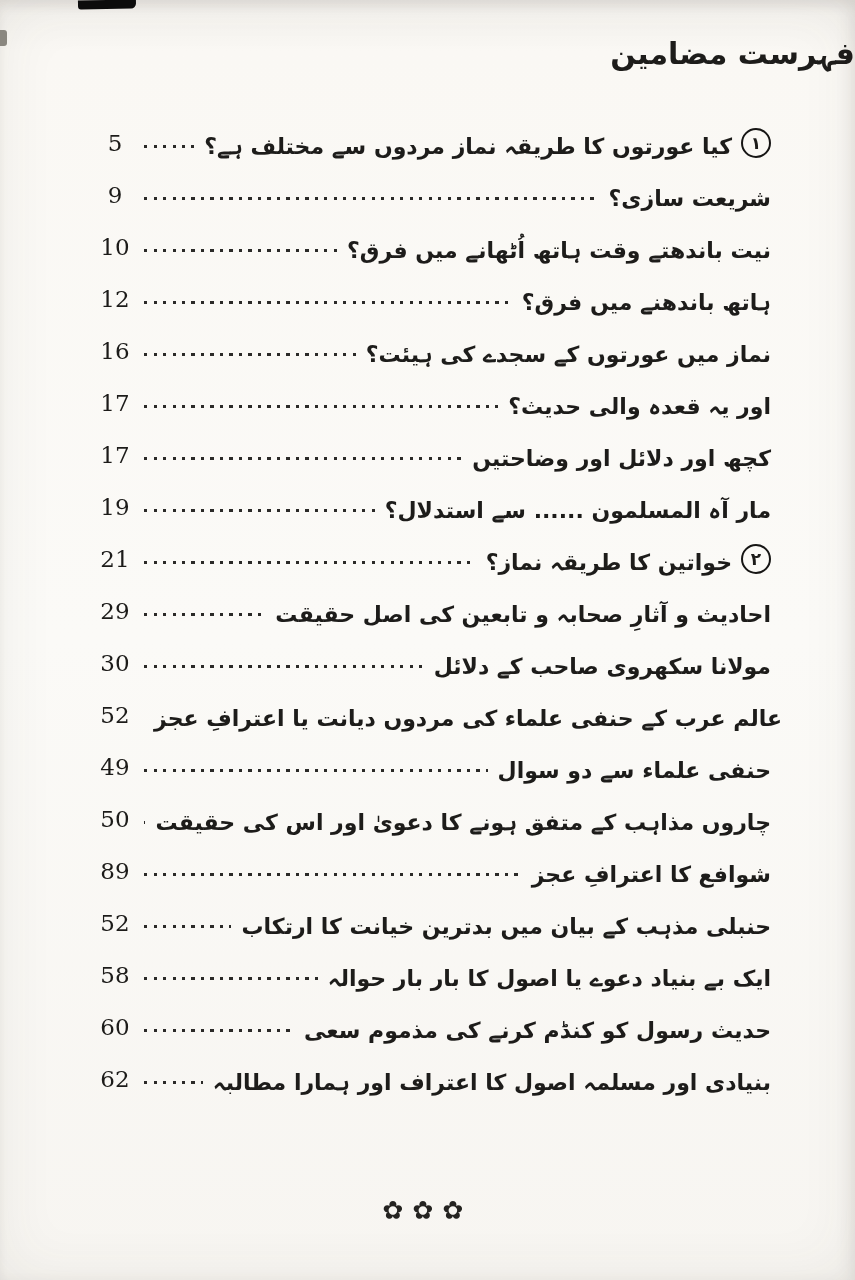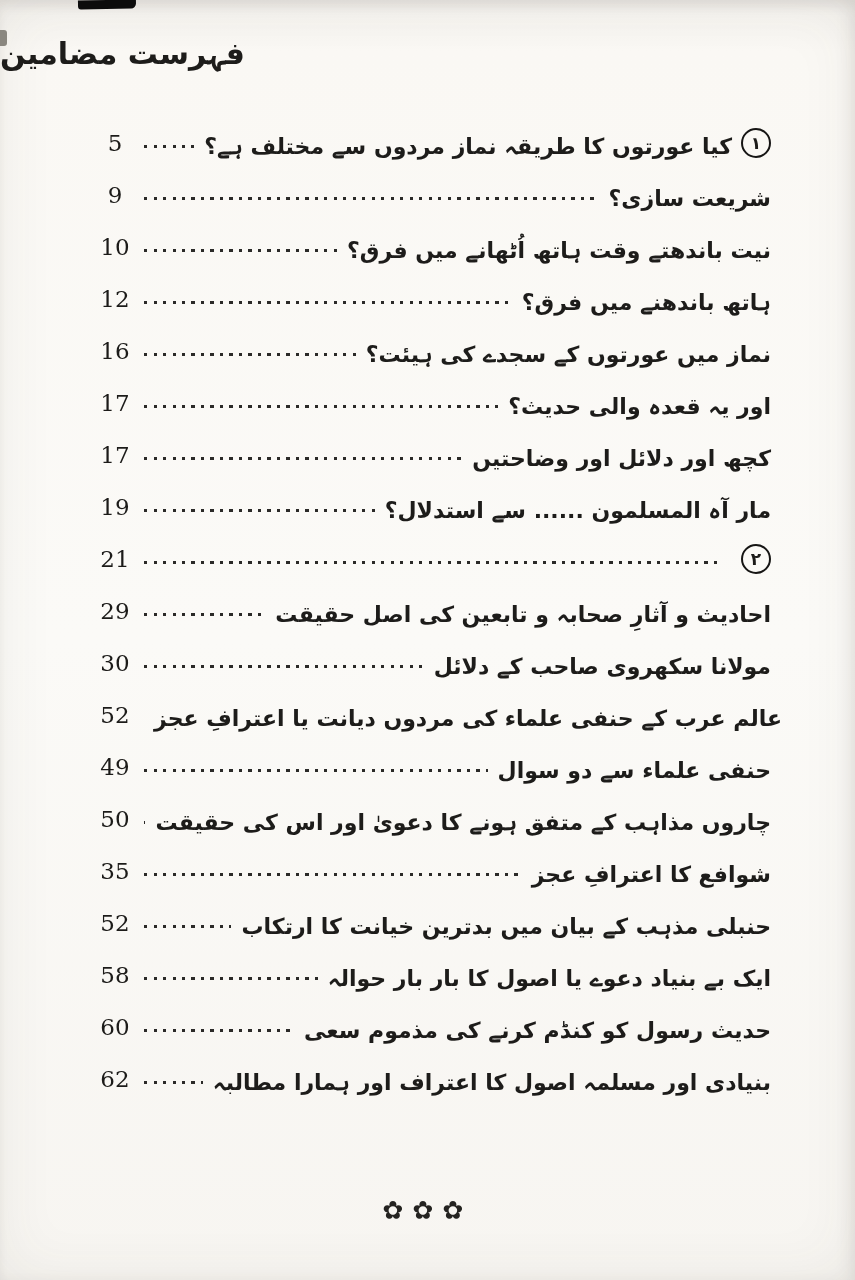--- a/index.html
+++ b/index.html
@@ -32,21 +32,21 @@
   .corner-mark2 {
     position: absolute;
     top: 30px; left: 0;
     width: 7px; height: 16px;
     background: #8a877f;
     border-radius: 0 3px 3px 0;
   }
   .title {
     margin: 0;
     padding-top: 36px;
-    text-align: left;
+    text-align: right;
     font-size: 30px;
     font-weight: 700;
     direction: rtl;
     letter-spacing: 0.5px;
   }
   .toc {
     position: absolute;
     top: 108px;
     left: 0;
     right: 0;
@@ -173,20 +173,21 @@
   <div class="row">
     <span class="pagenum">19</span>
     <span class="leader"></span>
     <span class="entry-text">مار آہ المسلمون ...... سے استدلال؟</span>
 
   </div>
 
   <div class="row">
     <span class="pagenum">21</span>
     <span class="leader"></span>
+    <span class="entry-text">خواتین کا طریقہ نماز؟</span>
     <span class="badge">۲</span>
   </div>
 
   <div class="row">
     <span class="pagenum">29</span>
     <span class="leader"></span>
     <span class="entry-text">احادیث و آثارِ صحابہ و تابعین کی اصل حقیقت</span>
 
   </div>
 
@@ -212,21 +213,21 @@
   </div>
 
   <div class="row">
     <span class="pagenum">50</span>
     <span class="leader"></span>
     <span class="entry-text">چاروں مذاہب کے متفق ہونے کا دعویٰ اور اس کی حقیقت</span>
 
   </div>
 
   <div class="row">
-    <span class="pagenum">35</span>
+    <span class="pagenum">89</span>
     <span class="leader"></span>
     <span class="entry-text">شوافع کا اعترافِ عجز</span>
 
   </div>
 
   <div class="row">
     <span class="pagenum">52</span>
     <span class="leader"></span>
     <span class="entry-text">حنبلی مذہب کے بیان میں بدترین خیانت کا ارتکاب</span>
 

